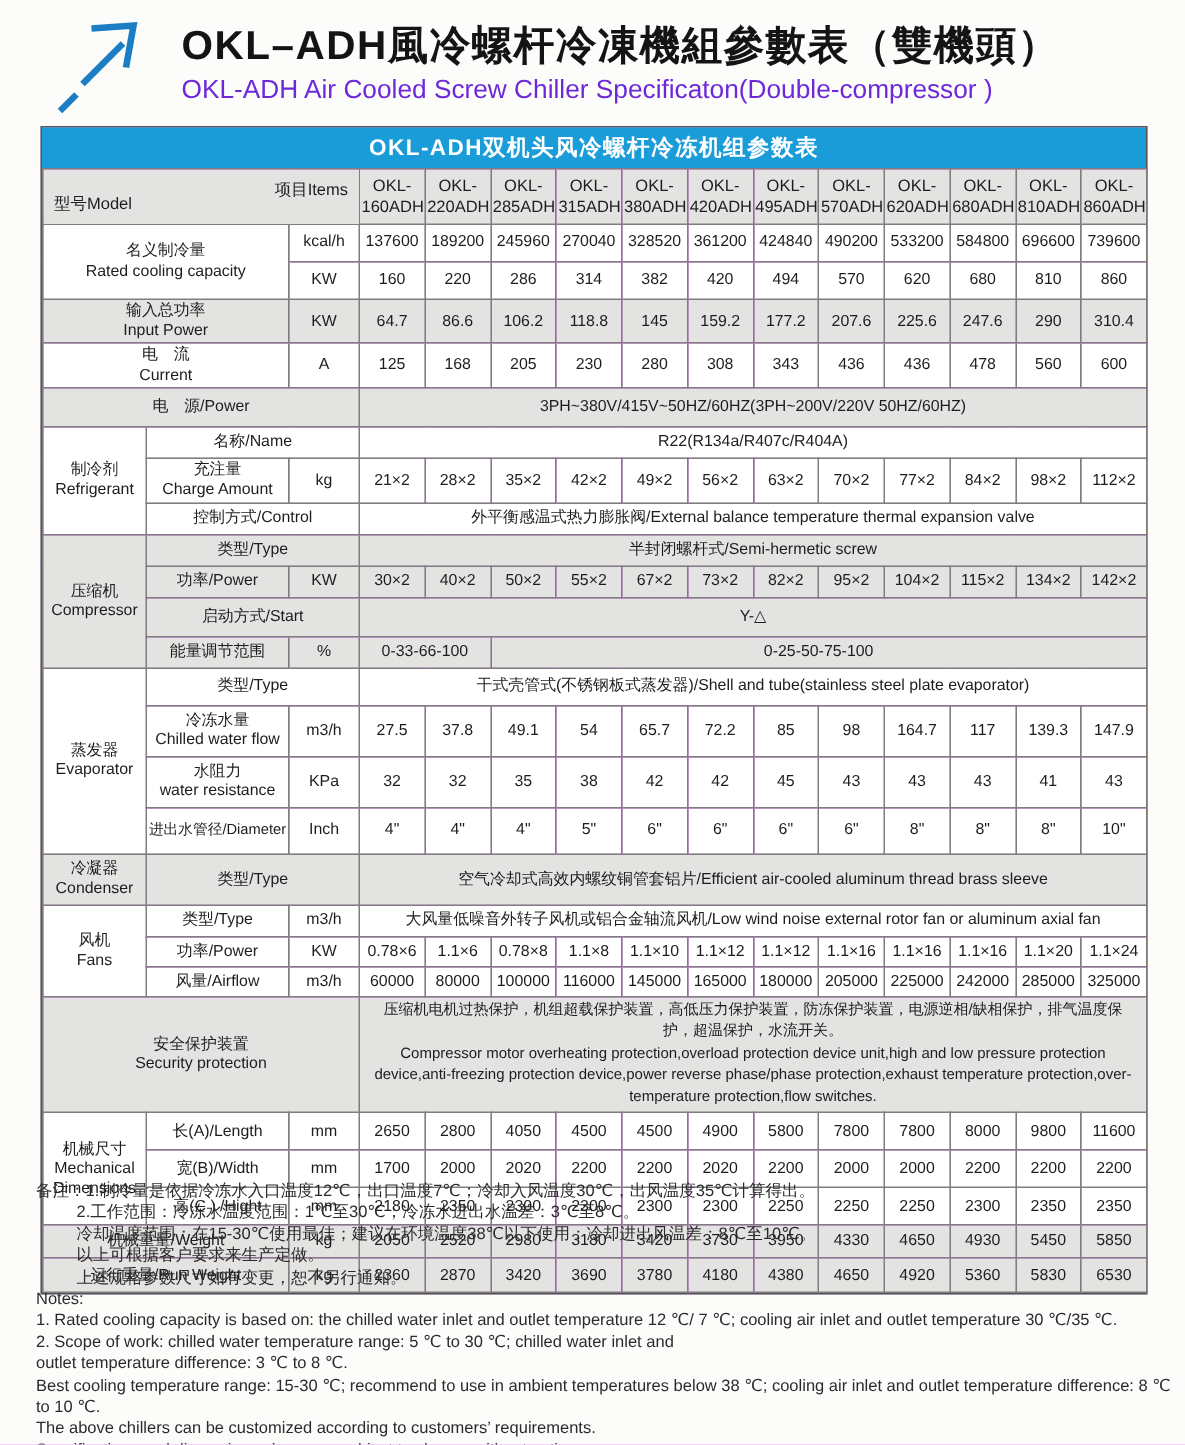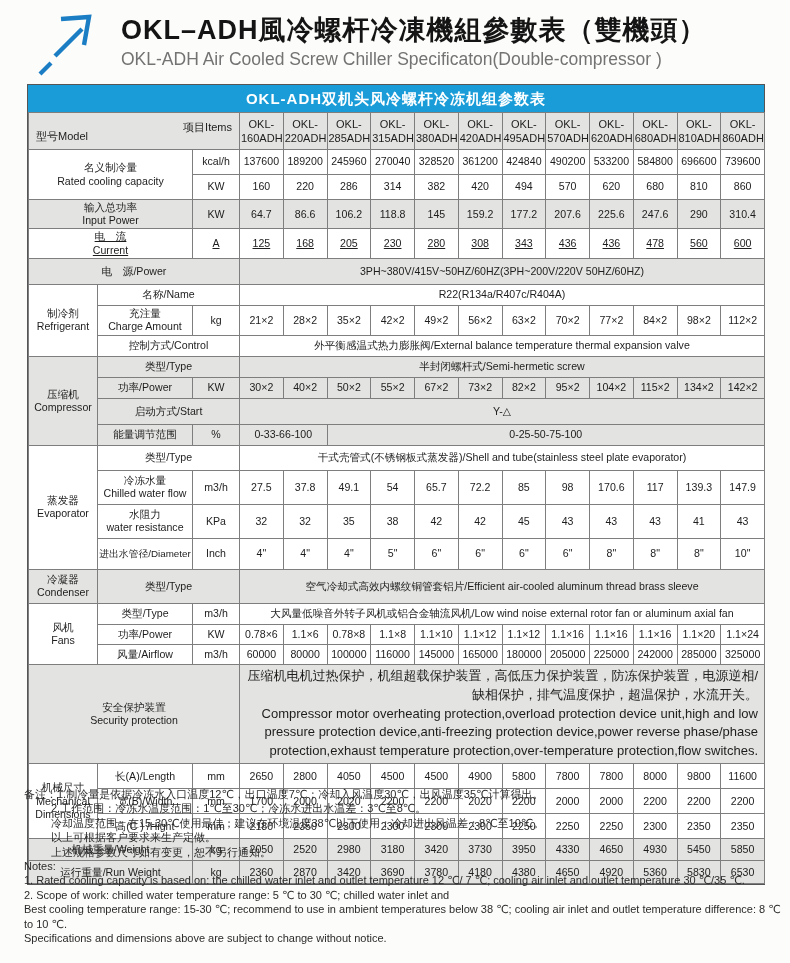--- a/index.html
+++ b/index.html
@@ -6,31 +6,31 @@
   body{
     width:790px;height:963px;position:relative;overflow:hidden;
     background:#fcfcfa;
     font-family:"Liberation Sans","DejaVu Sans",sans-serif;
     color:#1d1d1d;
   }
   
   .hdr{position:absolute;left:0;top:0;width:692px;height:97px;}
   .logo{position:absolute;left:30px;top:6px;width:82px;height:74px;}
   .title-zh{position:absolute;left:121px;top:12px;font-size:27px;font-weight:600;letter-spacing:1px;color:#141414;white-space:nowrap;}
-  .title-en{position:absolute;left:121px;top:49px;font-size:17.5px;font-weight:400;color:#737373;white-space:nowrap;}
+  .title-en{position:absolute;left:121px;top:49px;font-size:17.5px;font-weight:400;color:#6d28d9;white-space:nowrap;}
   
   .table-wrap{position:absolute;left:27px;top:84px;width:736px;border:1px solid #555;background:#f0abfc;}
   .tbar{height:27px;background:#199cd8;color:#fff;font-weight:bold;font-size:15px;line-height:27px;text-align:center;letter-spacing:1px;}
   table{border-collapse:collapse;width:100%;table-layout:fixed;}
   td{
     border:1px solid #7e7e7e;font-size:10.6px;text-align:center;vertical-align:middle;
     padding:1px 1px;line-height:1.25;white-space:pre-line;background:#fff;overflow:hidden;
   }
   tr.gray td{background:#e3e3e1;}
-  td.left{text-align:right;padding:2px 6px;line-height:1.45;font-size:13px;}
+  td.left{text-align:center;padding:2px 6px;line-height:1.45;font-size:10px;}
   td.model{font-size:11px;line-height:1.3;margin-left:44px;}
   td.sm{font-size:9.8px;margin-top:11px;}
   td.corner{position:relative;
     background-image:linear-gradient(to bottom right,transparent calc(50% - 0.6px),#7e7e7e calc(50% - 0.6px),#7e7e7e calc(50% + 0.6px),transparent calc(50% + 0.6px));}
   td.corner span{position:absolute;font-size:11px;}
   .c-model{left:7px;bottom:5px;}
   .c-items{right:7px;top:8px;}
   
   .notes{position:absolute;left:24px;top:787px;width:762px;font-size:11px;line-height:14.4px;color:#2b2b2b;}
   .notes .indent{padding-left:27px;}
@@ -129,21 +129,21 @@
           <td>118.8</td>
           <td>145</td>
           <td>159.2</td>
           <td>177.2</td>
           <td>207.6</td>
           <td>225.6</td>
           <td>247.6</td>
           <td>290</td>
           <td>310.4</td>
         </tr>
-        <tr style="height: 27px; text-decoration: underline;">
+        <tr style="height: 27px;">
           <td colspan="2" class="lab">电　流
 Current</td>
           <td>A</td>
           <td>125</td>
           <td>168</td>
           <td>205</td>
           <td>230</td>
           <td>280</td>
           <td>308</td>
           <td>343</td>
@@ -227,21 +227,21 @@
 Chilled water flow</td>
           <td>m3/h</td>
           <td>27.5</td>
           <td>37.8</td>
           <td>49.1</td>
           <td>54</td>
           <td>65.7</td>
           <td>72.2</td>
           <td>85</td>
           <td>98</td>
-          <td>170.6</td>
+          <td>164.7</td>
           <td>117</td>
           <td>139.3</td>
           <td>147.9</td>
         </tr>
         <tr style="height: 34px;">
           <td class="lab">水阻力
 water resistance</td>
           <td>KPa</td>
           <td>32</td>
           <td>32</td>
@@ -415,16 +415,18 @@
       <div>备注：1.制冷量是依据冷冻水入口温度12℃，出口温度7℃；冷却入风温度30℃，出风温度35℃计算得出。</div>
       <div class="indent">2.工作范围：冷冻水温度范围：1℃至30℃；冷冻水进出水温差：3℃至8℃。</div>
       <div class="indent">冷却温度范围：在15-30℃使用最佳；建议在环境温度38℃以下使用；冷却进出风温差：8℃至10℃。</div>
       <div class="indent">以上可根据客户要求来生产定做。</div>
       <div class="indent">上述规格参数尺寸如有变更，恕不另行通知。</div>
     </div>
   <div>
       <div>Notes:</div>
       <div>1. Rated cooling capacity is based on: the chilled water inlet and outlet temperature 12 ℃/ 7 ℃; cooling air inlet and outlet temperature 30 ℃/35 ℃.</div>
       <div>2. Scope of work: chilled water temperature range: 5 ℃ to 30 ℃; chilled water inlet and</div>
+      <div>outlet temperature difference: 3 ℃ to 8 ℃.</div>
       <div>Best cooling temperature range: 15-30 ℃; recommend to use in ambient temperatures below 38 ℃; cooling air inlet and outlet temperature difference: 8 ℃ to 10 ℃.</div>
+      <div> The above chillers can be customized according to customers’ requirements.</div>
       <div>Specifications and dimensions above are subject to change without notice.</div>
     </div>
 </div>
 
 </body></html>

